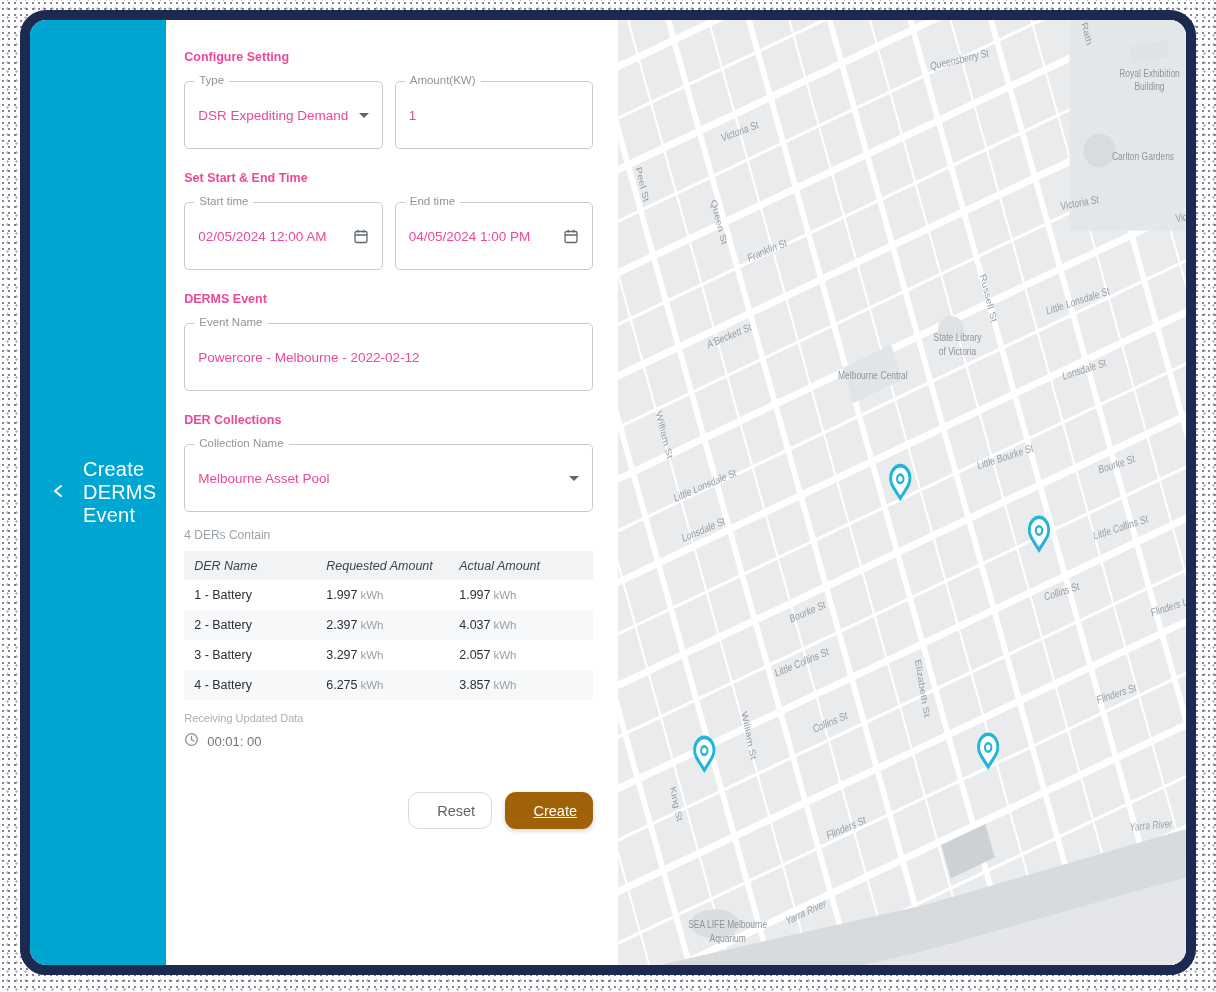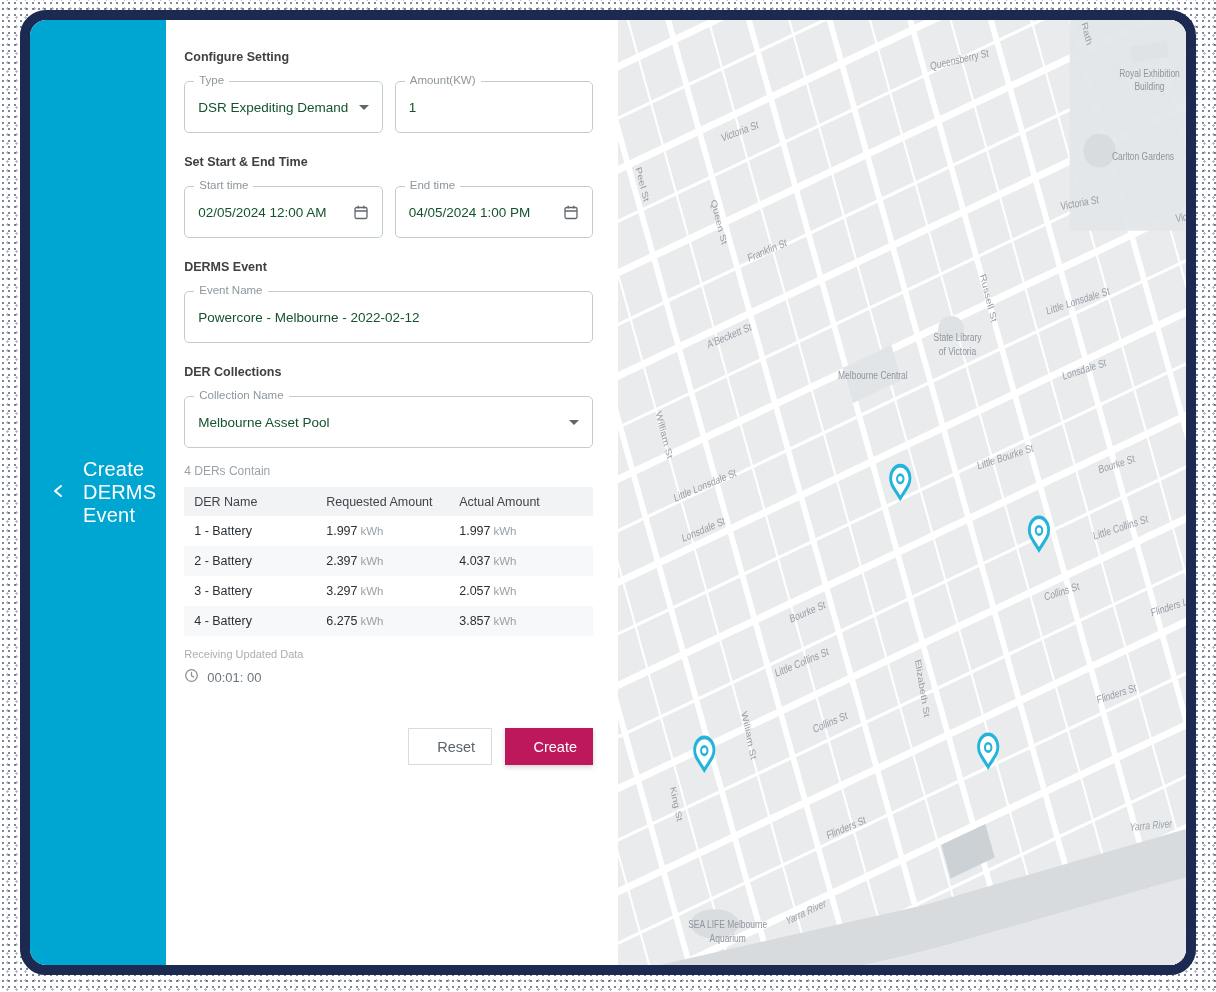--- a/index.html
+++ b/index.html
@@ -20,49 +20,49 @@
     padding:0 0 0 20px; gap:15px;}
   .back-btn{width:28px;height:28px;display:flex;align-items:center;justify-content:center;
     background:transparent;border:none;cursor:pointer;padding:0;}
   .app-title{color:#fff;font-size:20px;font-weight:500;letter-spacing:.2px;}
   .app-body{flex:1;display:flex;min-height:0;}
   .panel{flex:0 0 452px;width:452px;box-sizing:border-box;background:#fff;
     padding:30px 25px 0 18px;position:relative;z-index:2;}
   .map-wrap{flex:1;position:relative;background:#e9ebed;overflow:hidden;}
   .map-wrap svg{display:block;width:100%;height:100%;}
 
-  h3.sec{margin:22px 0 17px;font-size:12.5px;font-weight:700;color:#404040;}
+  h3.sec{margin:22px 0 17px;font-size:12.5px;font-weight:700;color:#ec4899;}
   h3.sec.first{margin-top:0;}
   .row2{display:flex;gap:12px;margin-top:4px;}
-  .field{position:relative;flex:1;height:52px;box-sizing:border-box;
+  .field{position:relative;flex:1;height:68px;box-sizing:border-box;
     border:1.4px solid #c1ccd2;border-radius:5px;background:#fff;
     display:flex;align-items:center;padding:0 13px;}
   .field.full{flex:none;width:100%;margin-top:4px;display:flex;}
   .flabel{position:absolute;top:-8px;left:9px;background:#fff;padding:0 5px;
     font-size:11.5px;color:#8d969c;white-space:nowrap;}
-  .fvalue{font-size:13.5px;color:#14532d;white-space:nowrap;overflow:hidden;}
+  .fvalue{font-size:13.5px;color:#ec4899;white-space:nowrap;overflow:hidden;}
   .caret{margin-left:auto;width:0;height:0;border-left:5px solid transparent;
     border-right:5px solid transparent;border-top:5.5px solid #5c676e;}
   .icon-right{margin-left:auto;display:flex;align-items:center;}
 
   .count-label{margin:16px 0 9px;font-size:12px;color:#9ba3a9;}
   .dtable{width:100%;font-size:12.5px;}
   .thead{display:flex;background:#f1f3f4;height:29px;align-items:center;
-    color:#3e454c;font-weight:500;}
+    color:#3e454c;font-weight:500;font-style:italic;}
   .trow{display:flex;height:30px;align-items:center;color:#2a3036;}
   .trow.alt{background:#f7f8f9;}
   .tc{box-sizing:border-box;padding-left:10px;white-space:nowrap;}
   .c1{width:132px;} .c2{width:133px;} .c3{flex:1;}
   .unit{color:#9aa1a7;font-size:11.5px;margin-left:3px;}
 
   .receiving{margin-top:12px;font-size:11px;color:#a8afb5;}
   .timer-row{display:flex;align-items:center;gap:8px;margin-top:8px;
     color:#6e767d;font-size:13px;}
   .buttons{display:flex;justify-content:flex-end;gap:13px;margin-top:42px;}
-  .btn{height:37px;border-radius:0;font-size:14.5px;cursor:pointer;
+  .btn{height:37px;border-radius:11px;font-size:14.5px;cursor:pointer;
     font-family:inherit;padding-left:18px;}
   .btn-reset{width:84px;background:#fff;border:1px solid #d8dcde;color:#5c6369;}
   .btn-create{width:88px;background:#25b2d8;border:none;color:#fff;font-weight:500;
     box-shadow:0 2px 5px rgba(0,0,0,.18);}
 
   .map-label{font-family:"Liberation Sans",sans-serif;font-size:10.5px;
     fill:#969da5;text-anchor:middle;}
   .map-label.place{fill:#8e959d;}
   .map-label.water{fill:#9aa4ac;font-style:italic;}
 </style>
@@ -175,21 +175,21 @@
           <svg width="15" height="15" viewBox="0 0 15 15">
             <circle cx="7.5" cy="7.5" r="5.8" fill="none" stroke="#8a9299" stroke-width="1.3"></circle>
             <polyline points="7.5,4.5 7.5,7.8 9.8,9" fill="none" stroke="#8a9299" stroke-width="1.3" stroke-linecap="round"></polyline>
           </svg>
         </span>
         <span>00:01: 00</span>
       </div>
 
       <div class="buttons">
         <button class="btn btn-reset">Reset</button>
-        <button class="btn btn-create" style="background: #be185d;">Create</button>
+        <button class="btn btn-create" style="background: #a16207; text-decoration: underline;">Create</button>
       </div>
 
     </div>
 
     <div class="map-wrap">
       <svg viewBox="0 0 704 897" preserveAspectRatio="none">
         <rect x="0" y="0" width="704" height="897" fill="#e9ebed"></rect>
         <g id="map-grid" transform="rotate(-20 352 445)">
             <line x1="-520" y1="-420" x2="1250" y2="-420" stroke="#ffffff" stroke-width="7"></line>
             <line x1="-520" y1="-374" x2="1250" y2="-374" stroke="#ffffff" stroke-width="3"></line>

